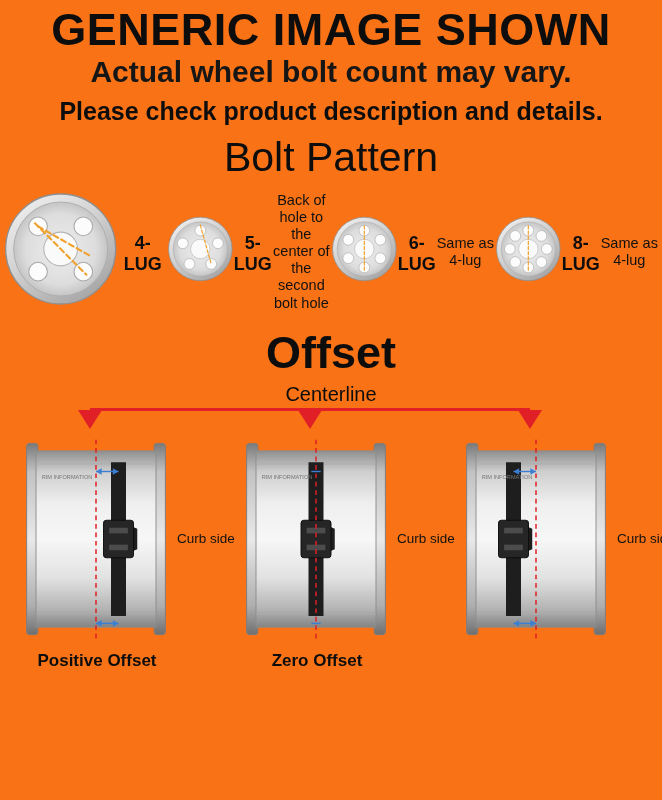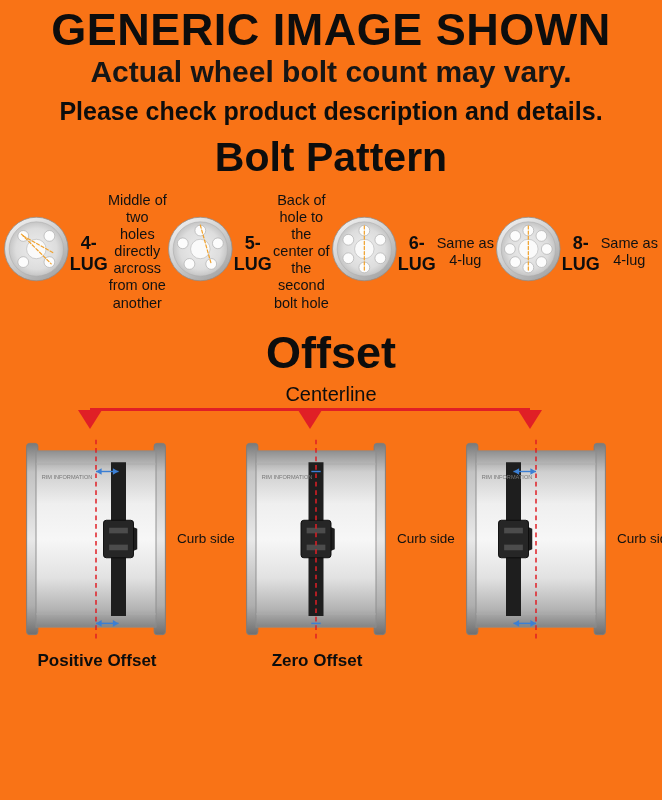--- a/index.html
+++ b/index.html
@@ -3,21 +3,21 @@
 <meta charset="utf-8">
 <style>
   html,body{margin:0;padding:0;background:#fff;}
   .page{
     width:662px;height:800px;margin:0 auto;background:#f97316;color:#0d0d0d;
     font-family:"Liberation Sans",sans-serif;text-align:center;position:relative;overflow:hidden;
   }
   .main-title{font-size:45px;font-weight:700;letter-spacing:.5px;margin:6px 0 2px;line-height:1.05;}
   .subtitle{font-size:30px;font-weight:700;margin:2px 0 8px;color:#161616;}
   .note{font-size:25px;font-weight:700;margin:6px 0 2px;}
-  .section-title{font-size:41px;font-weight:700;margin:10px 0 4px;line-height:1.05;}
+  .section-title{font-size:41px;font-weight:400;margin:10px 0 4px;line-height:1.05;}
   .offset-title{font-size:45px;font-weight:700;margin:16px 0 0;line-height:1.05;}
 
   .lug-row{display:flex;justify-content:center;width:660px;margin:6px auto 0;}
   .lug-col{width:164px;display:flex;flex-direction:row;align-items:center;}
   .lug-wheel{display:block;}
   .lug-name{font-size:18px;font-weight:700;margin-top:9px;}
   .lug-desc{font-size:14.5px;line-height:1.18;margin-top:5px;width:114px;color:#111;}
 
   .centerline-label{font-size:20px;font-weight:500;margin:6px 0 2px;text-align:center;}
   .centerline-graphic{position:relative;height:25px;width:660px;margin:0 auto;}
@@ -85,21 +85,20 @@
           <circle cx="65" cy="65" r="53" fill="url(#faceGrad)" stroke="#ababab" stroke-width="1"></circle>
           <circle cx="65" cy="65" r="19" fill="#fafafa" stroke="#b5b5b5" stroke-width="1.2"></circle>
           <circle cx="90.5" cy="39.5" r="10.5" fill="#fcfcfc" stroke="#a9a9a9" stroke-width="1.2"></circle>
           <circle cx="90.5" cy="90.5" r="10.5" fill="#fcfcfc" stroke="#a9a9a9" stroke-width="1.2"></circle>
           <circle cx="39.5" cy="90.5" r="10.5" fill="#fcfcfc" stroke="#a9a9a9" stroke-width="1.2"></circle>
           <circle cx="39.5" cy="39.5" r="10.5" fill="#fcfcfc" stroke="#a9a9a9" stroke-width="1.2"></circle>
           <line x1="36" y1="36" x2="94" y2="94" stroke="#f0a22e" stroke-width="2.4" stroke-dasharray="6 4" stroke-linecap="round" fill="none"></line>
           <line x1="39.5" y1="39.5" x2="97" y2="72" stroke="#f0a22e" stroke-width="2.4" stroke-dasharray="6 4" stroke-linecap="round" fill="none"></line>
         </svg>
       <div class="lug-name">4-LUG</div>
-      <div class="lug-desc">Middle of two holes directly arcross from one another</div>
     </div>
     <div class="lug-col">
       <svg class="lug-wheel" viewBox="0 0 130 130" width="128" height="128">
           <circle cx="65" cy="65" r="62" fill="url(#rimGrad)" stroke="#8f8f8f" stroke-width="1.5"></circle>
           <circle cx="65" cy="65" r="53" fill="url(#faceGrad)" stroke="#ababab" stroke-width="1"></circle>
           <circle cx="65" cy="65" r="19" fill="#fafafa" stroke="#b5b5b5" stroke-width="1.2"></circle>
           <circle cx="65" cy="29" r="10.5" fill="#fcfcfc" stroke="#a9a9a9" stroke-width="1.2"></circle>
           <circle cx="99.2" cy="53.9" r="10.5" fill="#fcfcfc" stroke="#a9a9a9" stroke-width="1.2"></circle>
           <circle cx="86.2" cy="94.1" r="10.5" fill="#fcfcfc" stroke="#a9a9a9" stroke-width="1.2"></circle>
           <circle cx="43.8" cy="94.1" r="10.5" fill="#fcfcfc" stroke="#a9a9a9" stroke-width="1.2"></circle>

